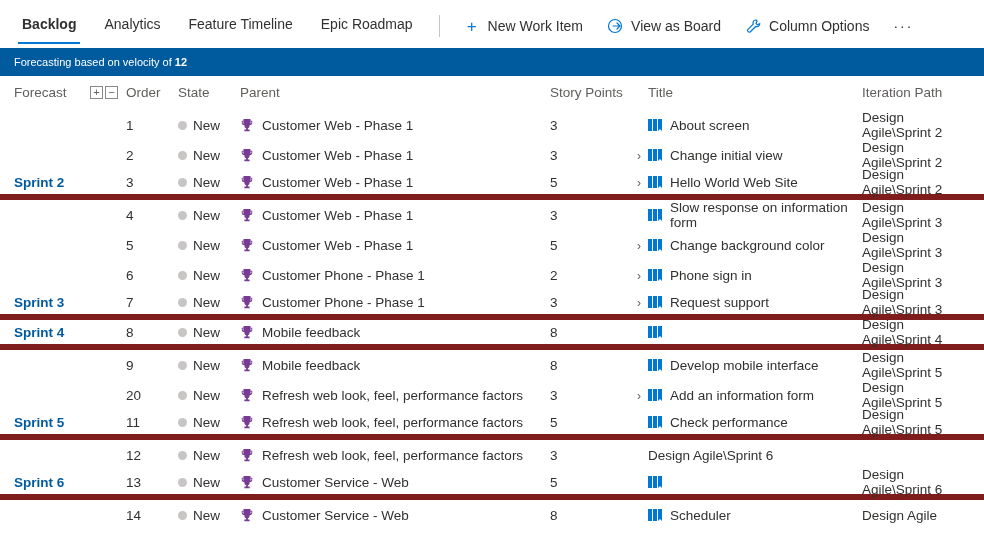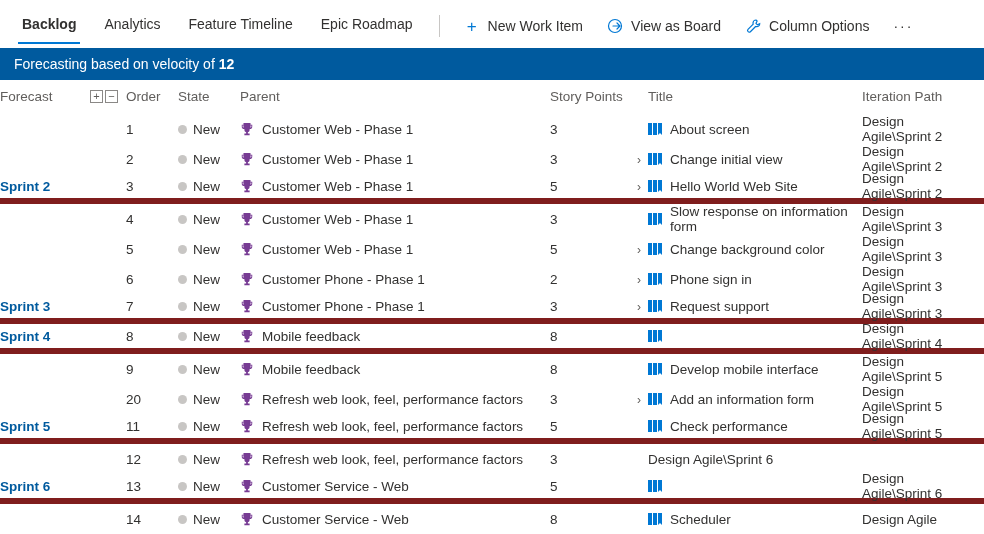--- a/index.html
+++ b/index.html
@@ -62,21 +62,21 @@
     padding: 6px 12px;
     cursor: pointer;
     color: #323130;
     letter-spacing: 2px;
   }
   
   .banner {
     background: #005a9e;
     color: #fff;
     padding: 8px 14px;
-    font-size: 14px;
+    font-size: 11px;
   }
   .banner .bold { font-weight: 600; }
   
   .grid {
     width: 100%;
   }
   .row {
     display: flex;
     align-items: center;
     height: 30px;
@@ -84,21 +84,21 @@
   }
   .header-row {
     color: #605e5c;
     font-size: 13.5px;
     height: 34px;
     border-bottom: 1px solid transparent;
   }
   .sprint-divider {
     border-bottom: 6px solid #7f1d1d;
   }
-  .col-forecast { width: 90px; padding-left: 0; }
+  .col-forecast { width: 90px; padding-left: 14px; }
   .col-expand   { width: 36px; display:flex; gap:2px; }
   .col-order    { width: 52px; }
   .col-state    { width: 62px; display:flex; align-items:center; gap:6px; }
   .col-parent   { width: 310px; display:flex; align-items:center; gap:8px; }
   .col-points   { width: 80px; }
   .col-caret    { width: 18px; text-align:center; color:#605e5c; }
   .col-title    { width: 214px; display:flex; align-items:center; gap:8px; }
   .col-iter     { flex: 1; padding-right: 10px; }
   .sprint-label {
     color: #005a9e;

